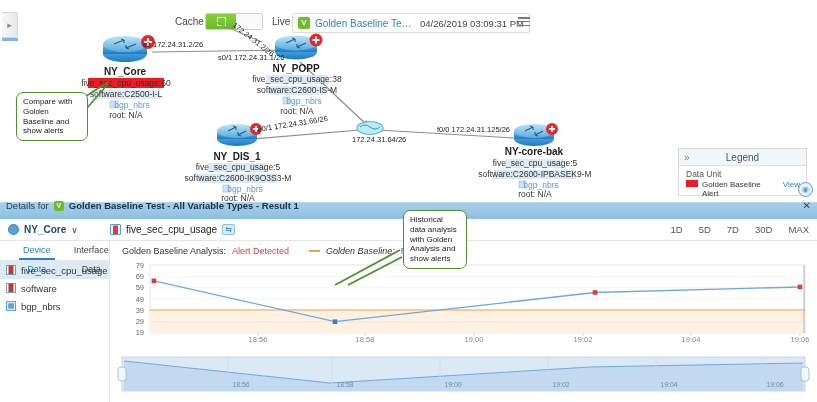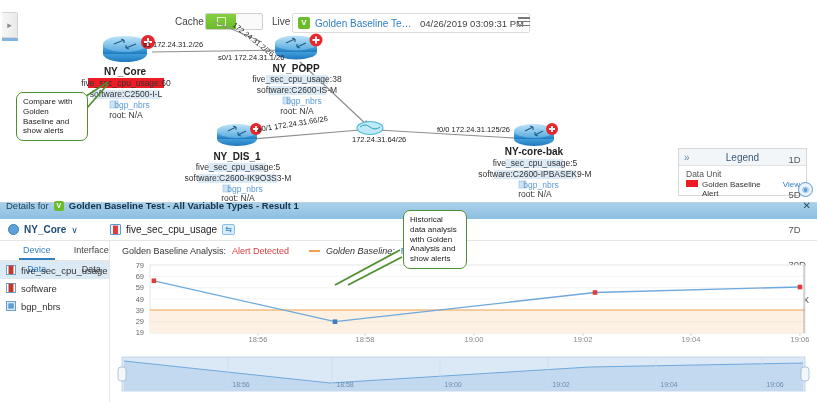--- a/index.html
+++ b/index.html
@@ -120,21 +120,21 @@
   #metric-chip { display:flex; align-items:center; gap:5px; }
   #metric-chip-icon {
     width:11px; height:11px; background:#eaf3fb; border:1px solid #5b9bd5; border-radius:1px;
     color:#e03b3b; font-size:7px; line-height:10px; text-align:center;
   }
   #metric-chip-label { font-size:10px; color:#222; }
   #metric-swap-icon {
     width:13px; height:11px; background:#d9ecfa; border:1px solid #8cbfe3; border-radius:2px;
     color:#2f7fc1; font-size:8px; line-height:10px; text-align:center;
   }
-  #range-buttons { position:absolute; right:8px; display:flex; gap:24px;flex-direction:column; }
+  #range-buttons { position:absolute; right:8px; display:flex; gap:16px; }
   .range-btn { font-size:9.5px; color:#555; }
 
   
   #details-body { display:flex; height:162px; }
   #tree-pane { width:110px; border-right:1px solid #e6e6e6; }
   #tree-tabs { display:flex; height:20px; border-bottom:1px solid #e6e6e6; }
   .tree-tab { flex:1; font-size:9px; text-align:center; line-height:19px; color:#444;margin-left:19px; }
   .tree-tab.active { color:#2f7fc1; border-bottom:2px solid #2f7fc1; }
   .tree-item { display:flex; align-items:center; gap:5px; height:18px; padding-left:6px; font-size:9.5px; color:#333; }
   .tree-item.selected { background:#dceaf6; }

